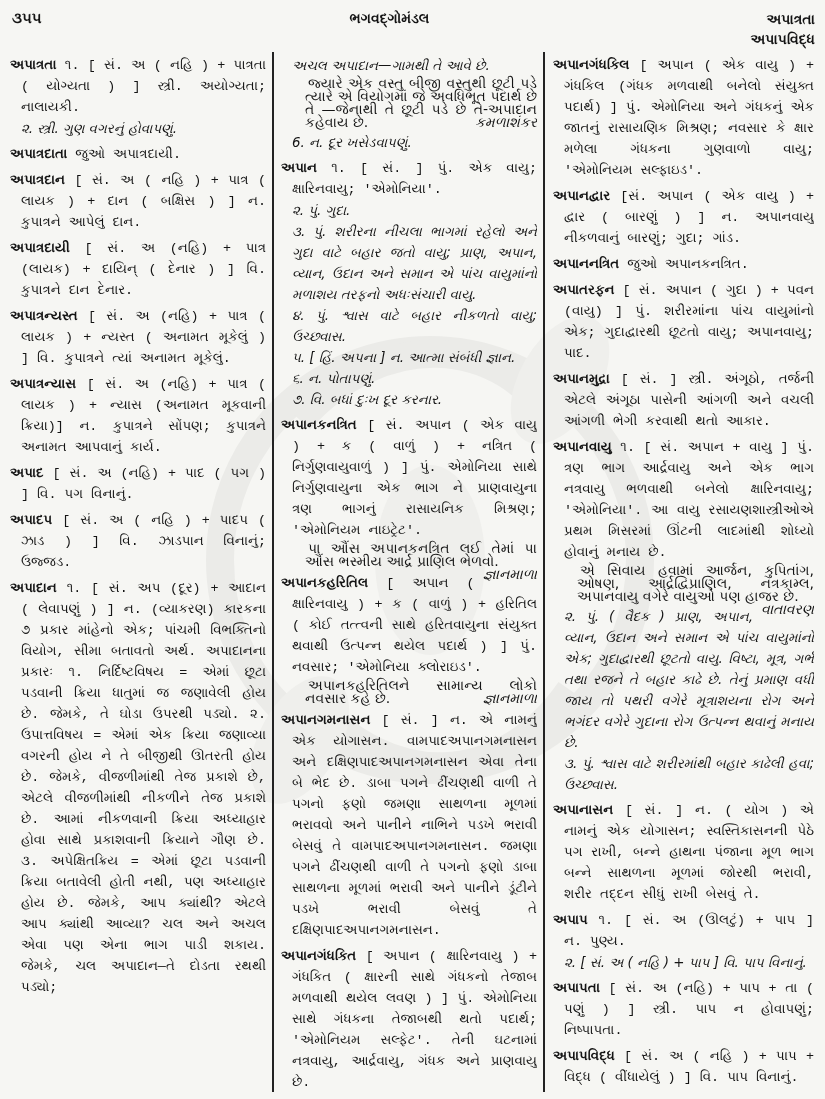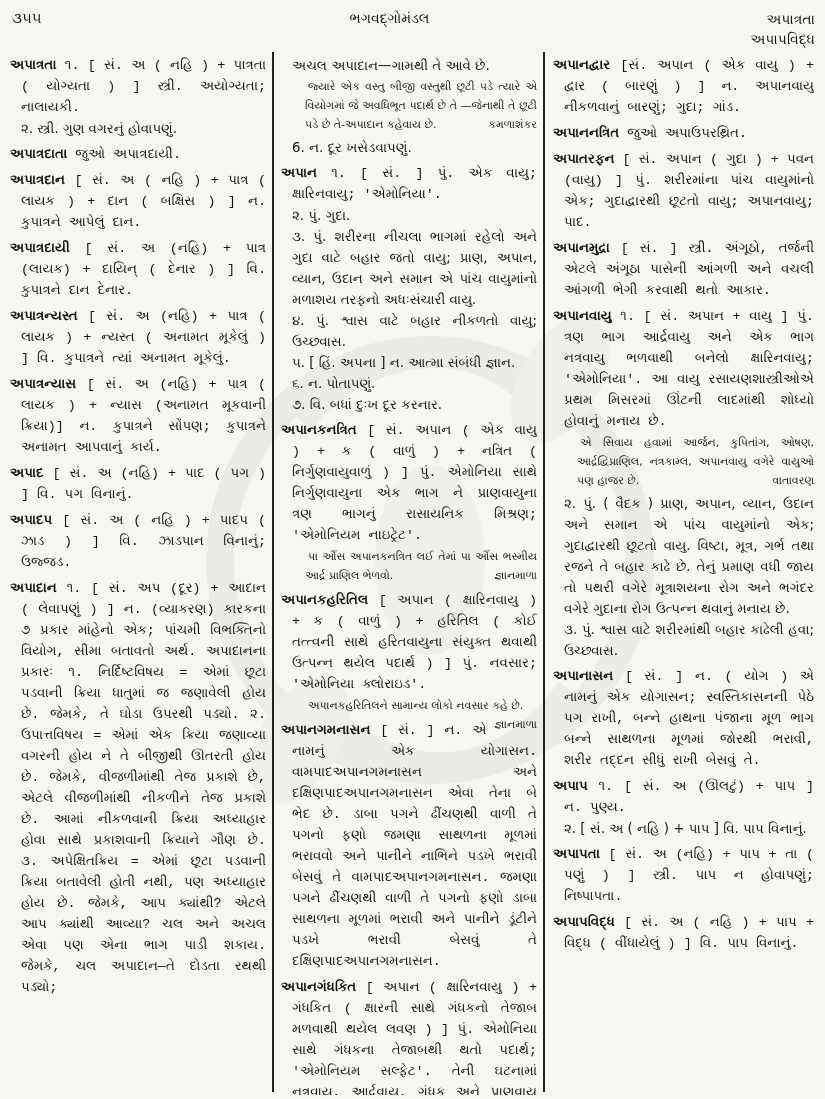--- a/index.html
+++ b/index.html
@@ -2,45 +2,45 @@
 <html><head>
 <meta charset="utf-8">
 <style>
   html, body { margin:0; padding:0; }
   body {
     width:825px; height:1099px; position:relative; overflow:hidden;
     background:#f6f6f3; color:#141414;
     font-family:"DejaVu Sans", sans-serif;
   }
   .watermark { position:absolute; left:0; top:0; width:825px; height:1099px; z-index:0; pointer-events:none; }
-  .hdr { position:absolute; font-weight:normal; font-size:14px; line-height:18px; z-index:1; }
+  .hdr { position:absolute; font-weight:bold; font-size:14px; line-height:18px; z-index:1; }
   .hdr-page { left:12px; top:9px; font-size:15px; }
   .hdr-title { left:0; width:779px; text-align:center; top:9px; }
   .hdr-guide { right:10px; top:9px; text-align:right; }
   .hdr-guide span { display:block; line-height:20px; }
   .rule { position:absolute; top:52px; height:1040px; width:2px; background:#222; z-index:1; }
   .rule1 { left:272px; }
   .rule2 { left:543px; }
   .col { position:absolute; top:55px; height:1040px; overflow:hidden; z-index:1; }
   .c1 { left:10px; width:256px; }
   .c2 { left:281px; width:256px; }
   .c3 { left:553px; width:261px; }
   .blk {
     margin:0; font-size:13.4px; line-height:21px; text-align:justify;
     padding-left:11px; text-indent:-11px;
   }
   .entry { margin-top:5px;font-family:Liberation Mono, monospace; }
   .col .entry:first-child { margin-top:0; }
   .hw { font-weight:bold; }
-  .sense { text-indent:0; padding-left:11px; }
+  .sense { text-indent:0; padding-left:11px;font-style:italic; }
   .quote {
-    font-size:11px; line-height:19px; padding-left:24px; text-indent:3px;
+    font-size:14px; line-height:13px; padding-left:24px; text-indent:3px;
     margin:1px 0 3px 0;
   }
-  .src { float:right; text-indent:0; padding-left:8px; }
+  .src { float:right; text-indent:0; padding-left:8px;font-style:italic; }
 </style>
 </head>
 <body>
 
 <svg class="watermark" viewBox="0 0 825 1099">
   <g fill="none" stroke="#ebebe8" stroke-width="28">
     <circle cx="430" cy="560" r="210"></circle>
     <path d="M300 420 C 380 330, 500 330, 560 430"></path>
     <path d="M310 700 C 390 790, 500 790, 570 690"></path>
   </g>
@@ -87,22 +87,23 @@
   <p class="blk sense"><span>૭. વિ. બધાં દુઃખ દૂર કરનાર.</span></p>
   <p class="blk entry"><span class="hw">અપાનકનત્રિત</span> <span>[ સં. અપાન ( એક વાયુ ) + ક ( વાળું ) + નત્રિત ( નિર્ગુણવાયુવાળું ) ] પું. એમોનિયા સાથે નિર્ગુણવાયુના એક ભાગ ને પ્રાણવાયુના ત્રણ ભાગનું રાસાયનિક મિશ્રણ; 'એમોનિયમ નાઇટ્રેટ'.</span></p>
   <p class="blk quote"><span>પા ઔંસ અપાનકનત્રિત લઈ તેમાં પા ઔંસ ભસ્મીય આર્દ્ર પ્રાણિલ ભેળવો.</span><span class="src">જ્ઞાનમાળા</span></p>
   <p class="blk entry"><span class="hw">અપાનકહરિતિલ</span> <span>[ અપાન ( ક્ષારિનવાયુ ) + ક ( વાળું ) + હરિતિલ ( કોઈ તત્ત્વની સાથે હરિતવાયુના સંયુક્ત થવાથી ઉત્પન્ન થયેલ પદાર્થ ) ] પું. નવસાર; 'એમોનિયા ક્લોરાઇડ'.</span></p>
   <p class="blk quote"><span>અપાનકહરિતિલને સામાન્ય લોકો નવસાર કહે છે.</span><span class="src">જ્ઞાનમાળા</span></p>
   <p class="blk entry"><span class="hw">અપાનગમનાસન</span> <span>[ સં. ] ન. એ નામનું એક યોગાસન. વામપાદઅપાનગમનાસન અને દક્ષિણપાદઅપાનગમનાસન એવા તેના બે ભેદ છે. ડાબા પગને ઢીંચણથી વાળી તે પગનો ફણો જમણા સાથળના મૂળમાં ભરાવવો અને પાનીને નાભિને પડખે ભરાવી બેસવું તે વામપાદઅપાનગમનાસન. જમણા પગને ઢીંચણથી વાળી તે પગનો ફણો ડાબા સાથળના મૂળમાં ભરાવી અને પાનીને ડૂંટીને પડખે ભરાવી બેસવું તે દક્ષિણપાદઅપાનગમનાસન.</span></p>
   <p class="blk entry"><span class="hw">અપાનગંધકિત</span> <span>[ અપાન ( ક્ષારિનવાયુ ) + ગંધકિત ( ક્ષારની સાથે ગંધકનો તેજાબ મળવાથી થયેલ લવણ ) ] પું. એમોનિયા સાથે ગંધકના તેજાબથી થતો પદાર્થ; 'એમોનિયમ સલ્ફેટ'. તેની ઘટનામાં નત્રવાયુ, આર્દ્રવાયુ, ગંધક અને પ્રાણવાયુ છે.</span></p>
 </div>
 
 <div class="col c3">
+  <p class="blk entry"><span class="hw">અપાનગંધકિલ</span> <span>[ અપાન ( એક વાયુ ) + ગંધકિલ (ગંધક મળવાથી બનેલો સંયુક્ત પદાર્થ) ] પું. એમોનિયા અને ગંધકનું એક જાતનું રાસાયણિક મિશ્રણ; નવસાર કે ક્ષાર મળેલા ગંધકના ગુણવાળો વાયુ; 'એમોનિયમ સલ્ફાઇડ'.</span></p>
   <p class="blk entry"><span class="hw">અપાનદ્વાર</span> <span>[સં. અપાન ( એક વાયુ ) + દ્વાર ( બારણું ) ] ન. અપાનવાયુ નીકળવાનું બારણું; ગુદા; ગાંડ.</span></p>
-  <p class="blk entry"><span class="hw">અપાનનત્રિત</span> <span>જુઓ અપાઉપરથ્રિત.</span></p>
+  <p class="blk entry"><span class="hw">અપાનનત્રિત</span> <span>જુઓ અપાનકનત્રિત.</span></p>
   <p class="blk entry"><span class="hw">અપાતરફન</span> <span>[ સં. અપાન ( ગુદા ) + પવન (વાયુ) ] પું. શરીરમાંના પાંચ વાયુમાંનો એક; ગુદાદ્વારથી છૂટતો વાયુ; અપાનવાયુ; પાદ.</span></p>
   <p class="blk entry"><span class="hw">અપાનમુદ્રા</span> <span>[ સં. ] સ્ત્રી. અંગૂઠો, તર્જની એટલે અંગૂઠા પાસેની આંગળી અને વચલી આંગળી ભેગી કરવાથી થતો આકાર.</span></p>
   <p class="blk entry"><span class="hw">અપાનવાયુ</span> <span>૧. [ સં. અપાન + વાયુ ] પું. ત્રણ ભાગ આર્દ્રવાયુ અને એક ભાગ નત્રવાયુ ભળવાથી બનેલો ક્ષારિનવાયુ; 'એમોનિયા'. આ વાયુ રસાયણશાસ્ત્રીઓએ પ્રથમ મિસરમાં ઊંટની લાદમાંથી શોધ્યો હોવાનું મનાય છે.</span></p>
   <p class="blk quote"><span>એ સિવાય હવામાં આર્જન, કુપિતાંગ, ઓષણ, આર્દ્રદ્વિપ્રાણિલ, નત્રકામ્લ, અપાનવાયુ વગેરે વાયુઓ પણ હાજર છે.</span><span class="src">વાતાવરણ</span></p>
   <p class="blk sense"><span>૨. પું. ( વૈદક ) પ્રાણ, અપાન, વ્યાન, ઉદાન અને સમાન એ પાંચ વાયુમાંનો એક; ગુદાદ્વારથી છૂટતો વાયુ. વિષ્ટા, મૂત્ર, ગર્ભ તથા રજને તે બહાર કાઢે છે. તેનું પ્રમાણ વધી જાય તો પથરી વગેરે મૂત્રાશયના રોગ અને ભગંદર વગેરે ગુદાના રોગ ઉત્પન્ન થવાનું મનાય છે.</span></p>
   <p class="blk sense"><span>૩. પું. શ્વાસ વાટે શરીરમાંથી બહાર કાઢેલી હવા; ઉચ્છ્વાસ.</span></p>
   <p class="blk entry"><span class="hw">અપાનાસન</span> <span>[ સં. ] ન. ( યોગ ) એ નામનું એક યોગાસન; સ્વસ્તિકાસનની પેઠે પગ રાખી, બન્ને હાથના પંજાના મૂળ ભાગ બન્ને સાથળના મૂળમાં જોરથી ભરાવી, શરીર તદ્દન સીધું રાખી બેસવું તે.</span></p>
   <p class="blk entry"><span class="hw">અપાપ</span> <span>૧. [ સં. અ (ઊલટું) + પાપ ] ન. પુણ્ય.</span></p>
   <p class="blk sense"><span>૨. [ સં. અ ( નહિ ) + પાપ ] વિ. પાપ વિનાનું.</span></p>
   <p class="blk entry"><span class="hw">અપાપતા</span> <span>[ સં. અ (નહિ) + પાપ + તા ( પણું ) ] સ્ત્રી. પાપ ન હોવાપણું; નિષ્પાપતા.</span></p>

